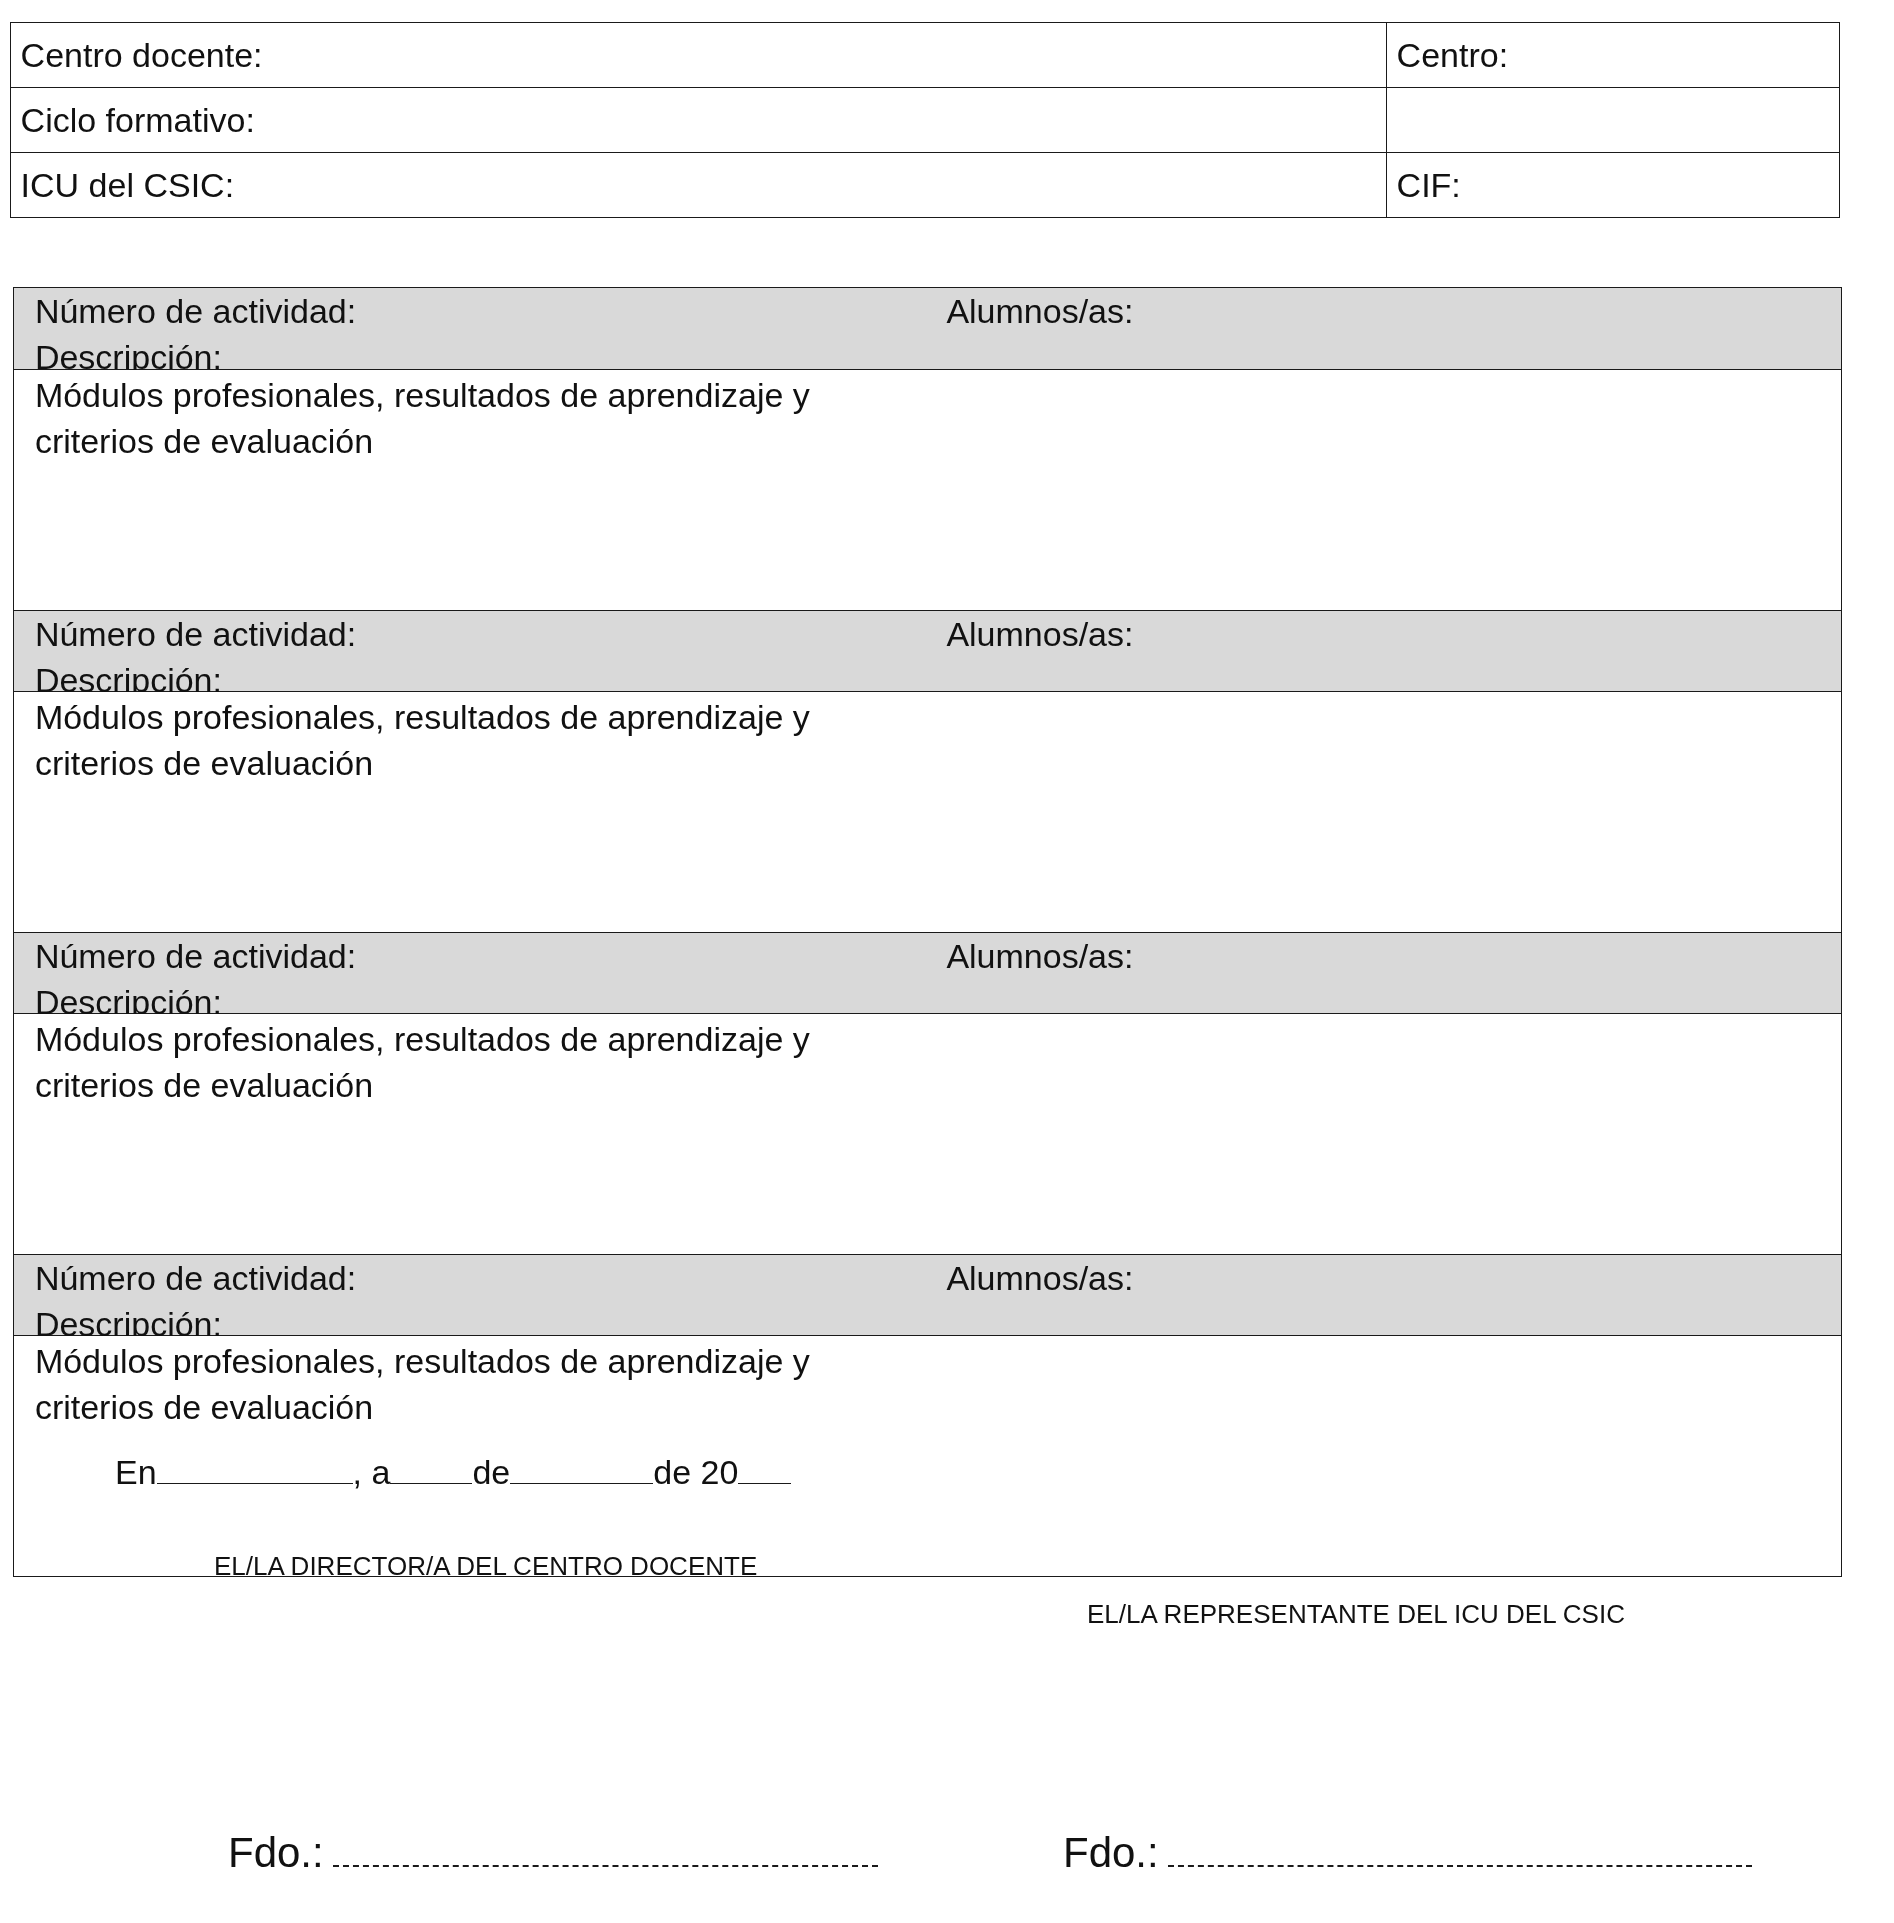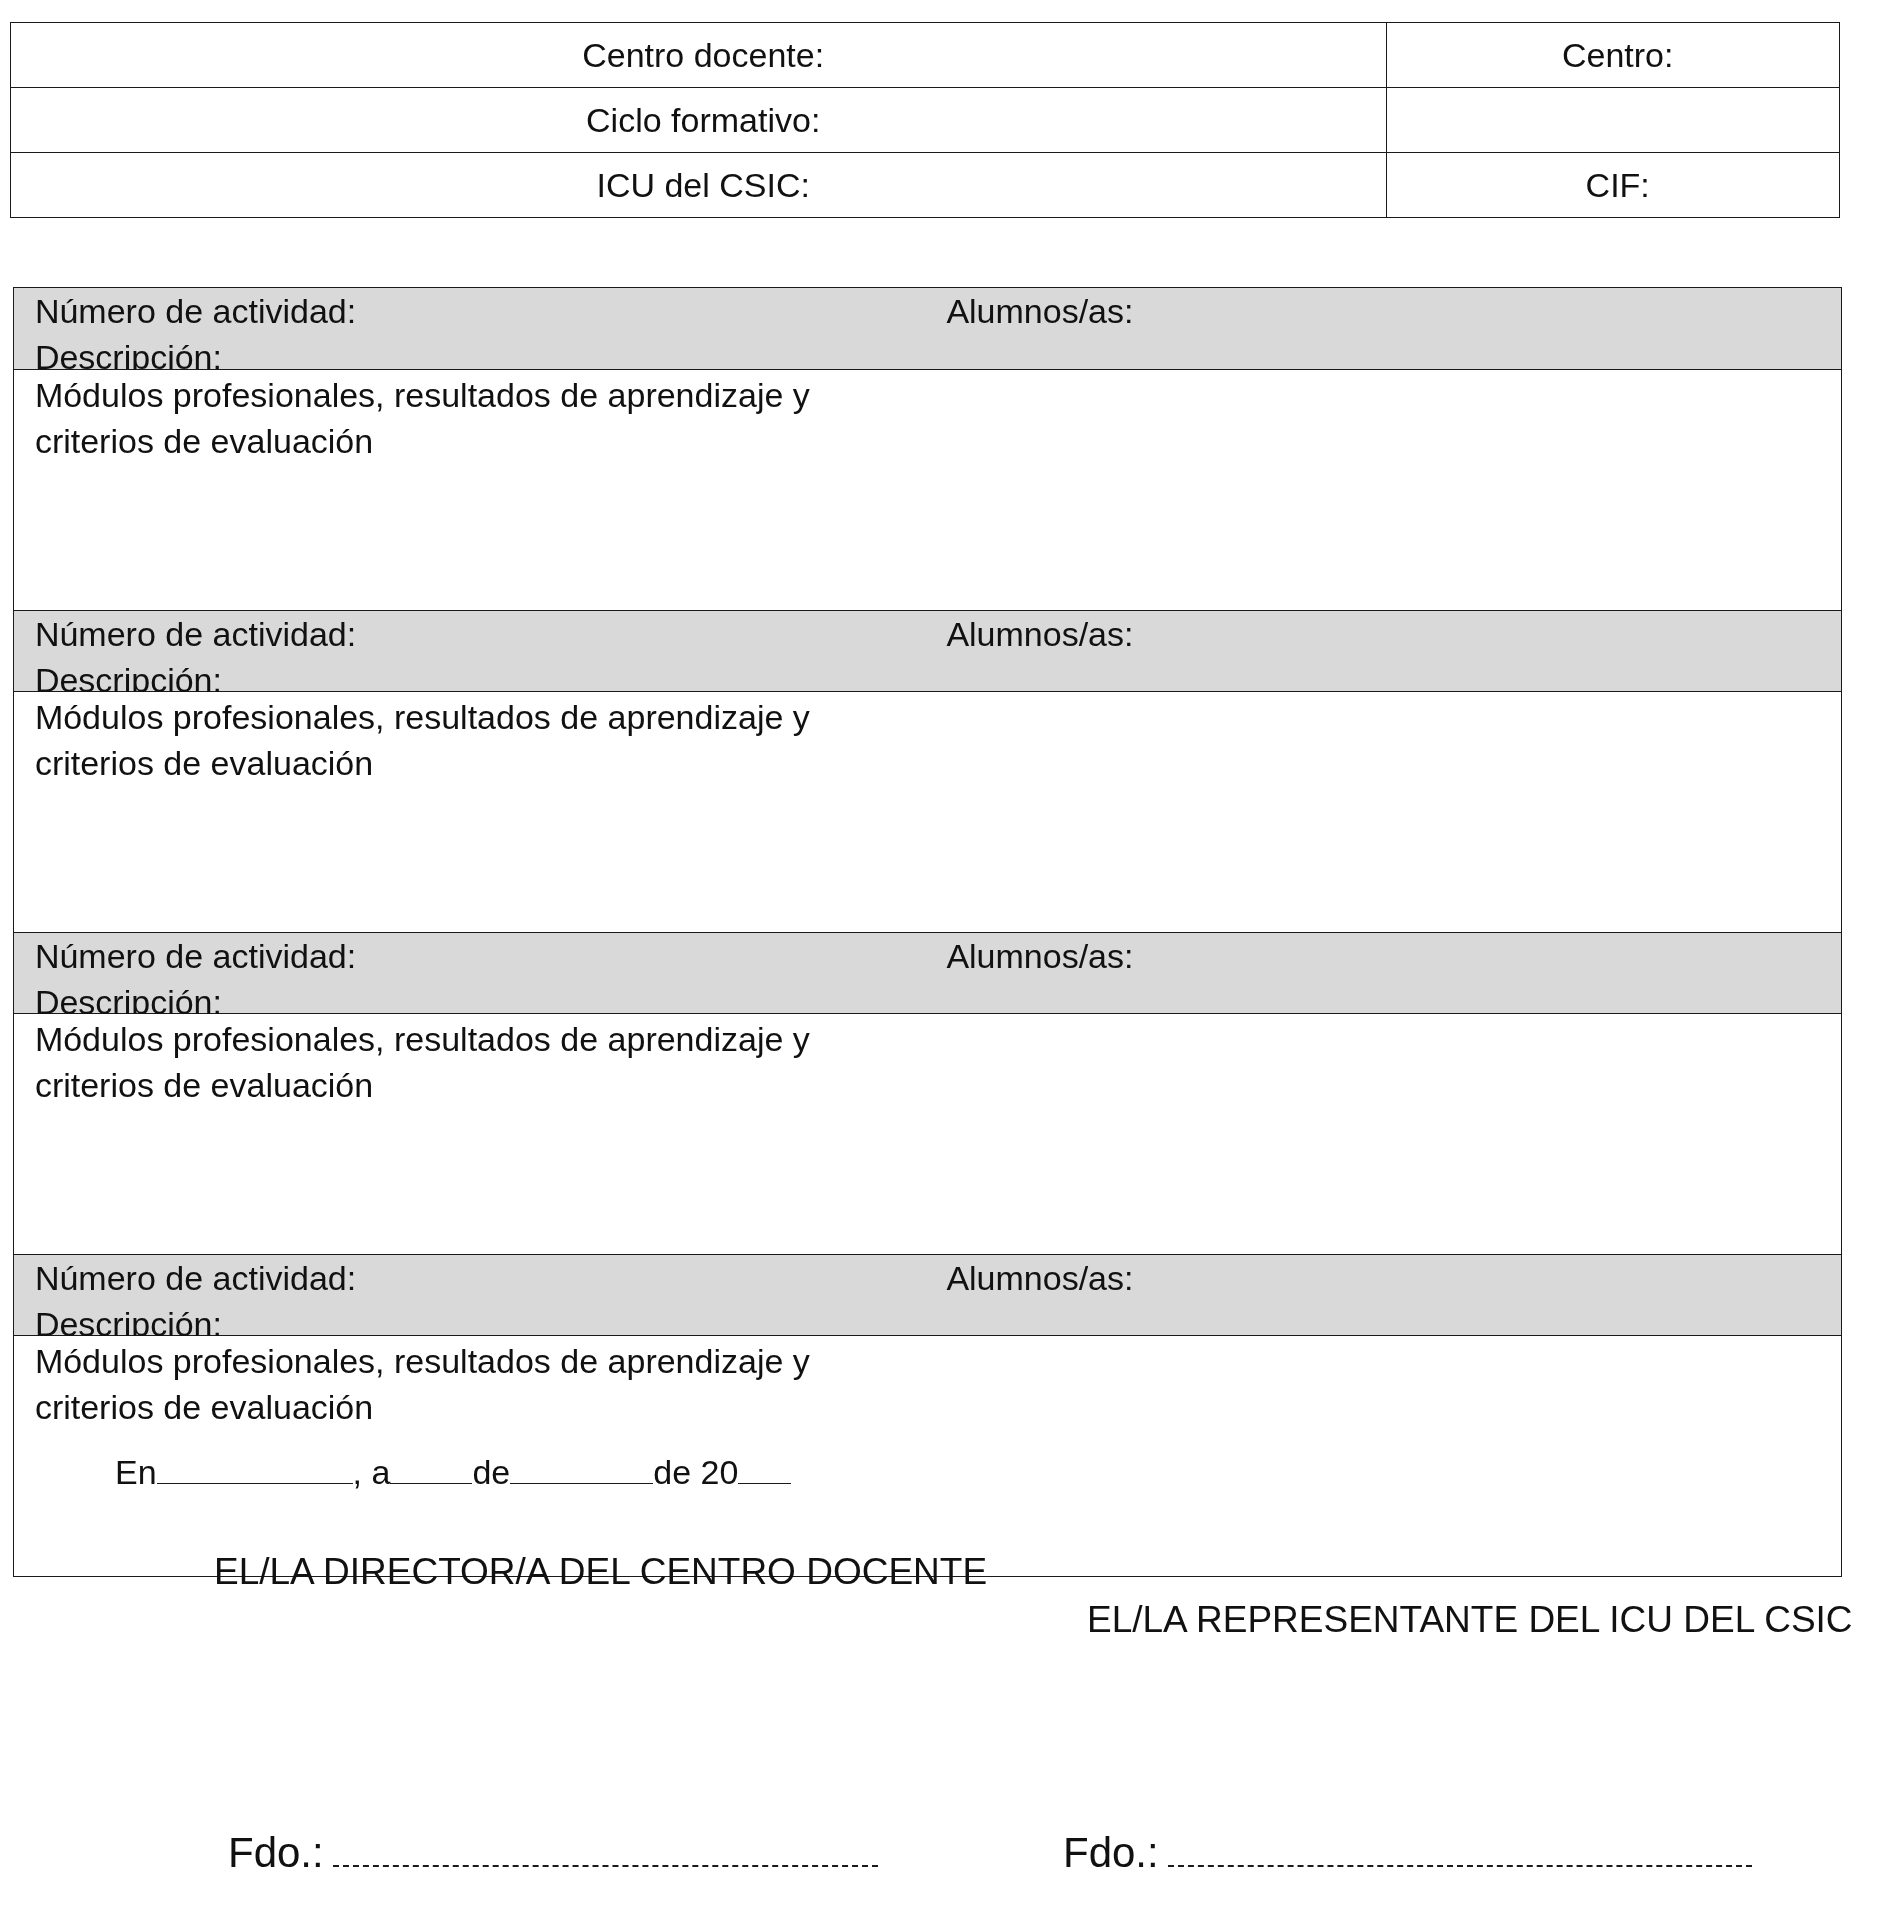--- a/index.html
+++ b/index.html
@@ -17,21 +17,20 @@
     }
     .abs { position: absolute; }
 
     
     #info-table {
       left: 9.8px;
       top: 22px;
       width: 1829px;
       border-collapse: collapse;
       table-layout: fixed;
-      text-align: center;
     }
     #info-table td {
       border: 1.8px solid #1a1a1a;
       height: 64px;
       padding: 0 0 0 9.8px;
       font-size: 34px;
       vertical-align: middle;
       white-space: nowrap;
     }
     #info-table col.c1 { width: 1376px; }
@@ -86,21 +85,21 @@
       vertical-align: baseline;
     }
     .b-place { width: 196px; }
     .b-day { width: 82px; }
     .b-month { width: 143px; }
     .b-year { width: 53px; }
 
     
     .sig-title {
       top: 1551px;
-      font-size: 37px;
+      font-size: 26px;
       white-space: nowrap;
     }
     #sig-left-title { left: 214px; }
     #sig-right-title { left: 1087px; margin-top: 48px; }
 
     .fdo {
       top: 1829px;
       font-size: 42px;
       white-space: nowrap;
     }

